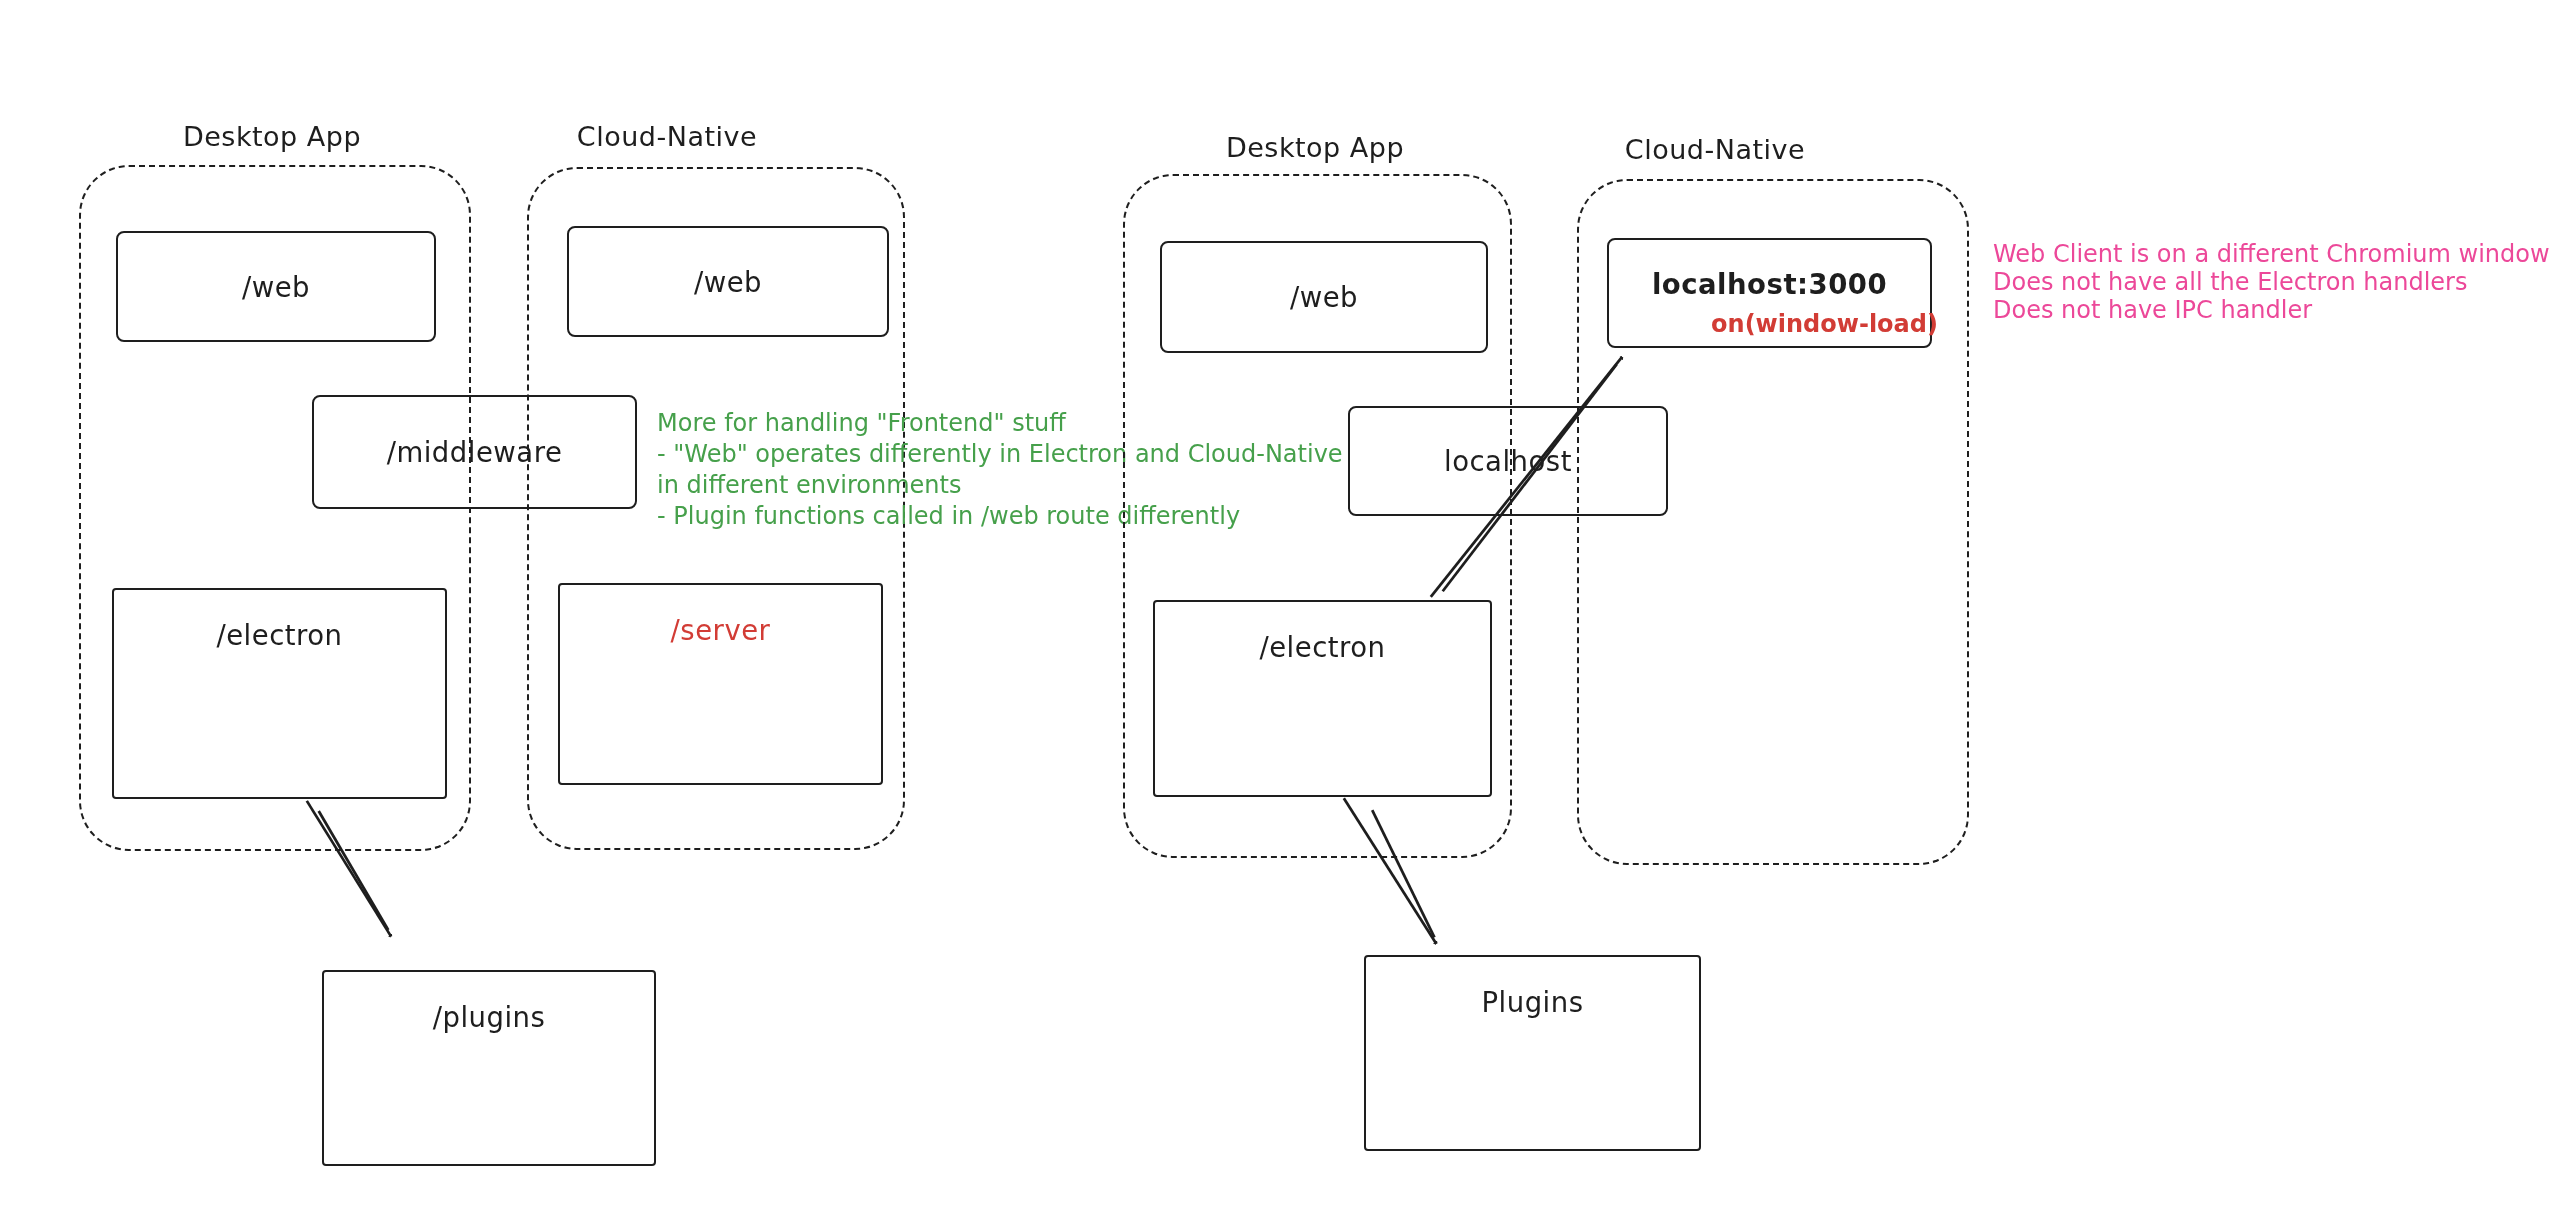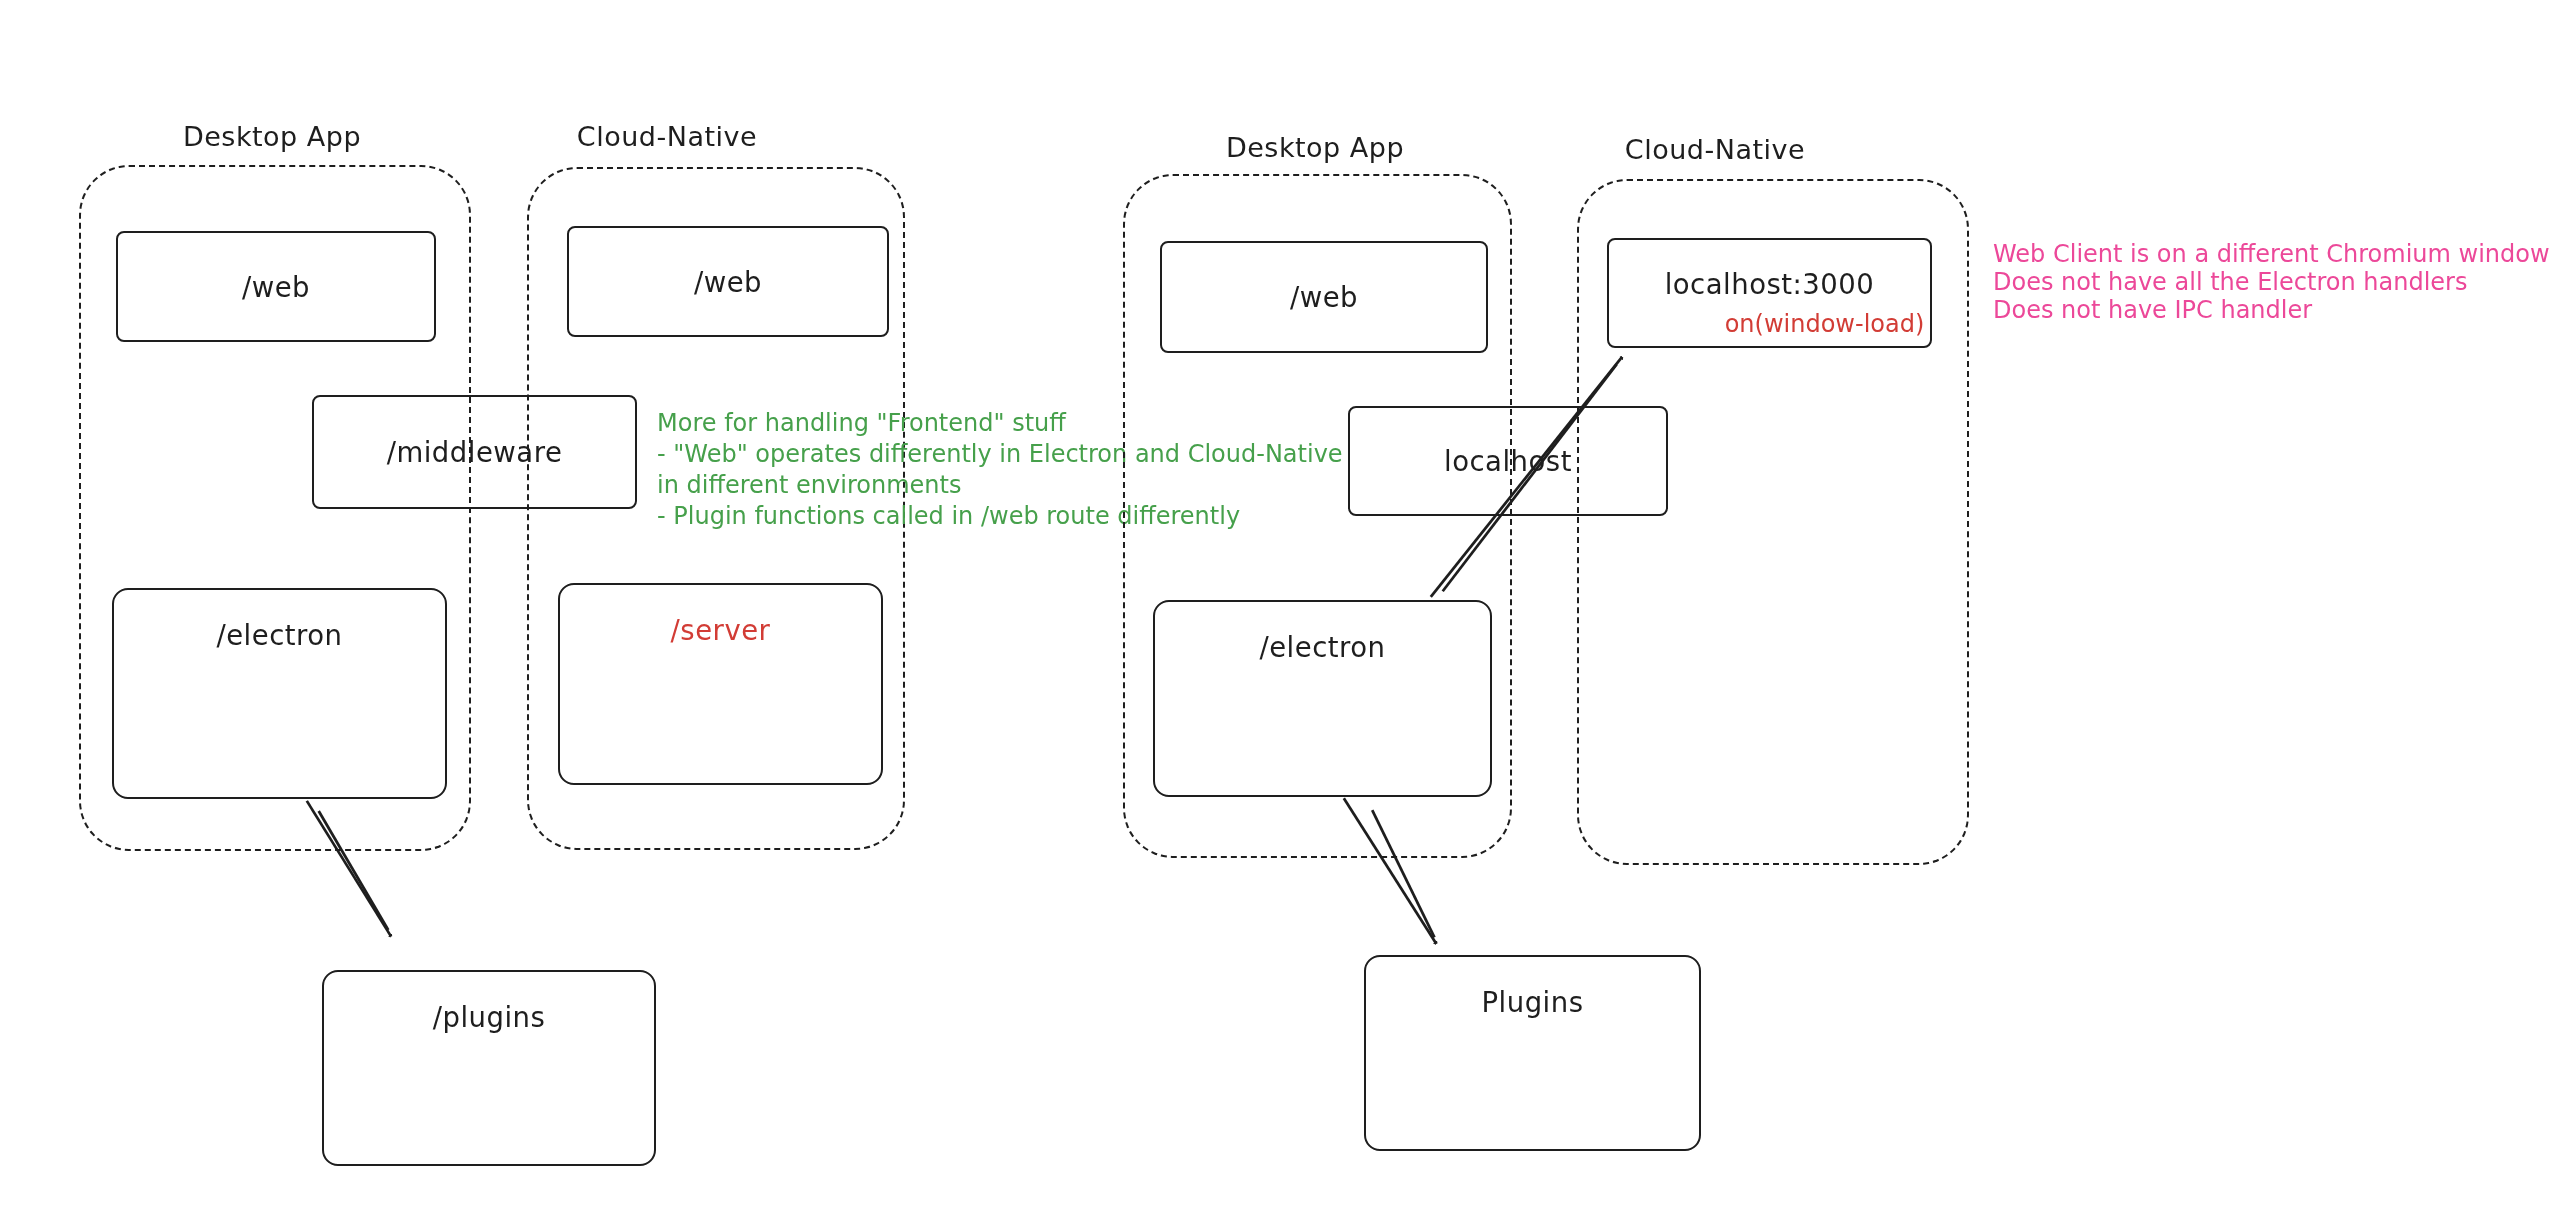--- a/index.html
+++ b/index.html
@@ -25,21 +25,21 @@
   .box {
     position: absolute;
     border: 2.7px solid #1e1e1e;
     border-radius: 8px;
     background: transparent;
     display: flex;
     justify-content: center;
     align-items: flex-start;
     box-sizing: border-box;
   }
-  .box.tall { border-radius: 16px; }
+  .box.tall { border-radius: 4px; }
   .box .label {
     font-size: 27.5px;
     letter-spacing: 0.5px;
     white-space: nowrap;
   }
   .pad-md { padding-top: 29px; }
   .mid-center { align-items: center; padding-top: 0; }
   .diagram-label {
     position: absolute;
     transform: translateX(-50%);
@@ -53,20 +53,21 @@
     line-height: 31px;
     white-space: nowrap;
   }
   .annotation.green { color: #46a04b; }
   .annotation.red   { color: #ec4899; line-height: 28px; }
   .red-text  { color: #d23c35; }
   .host-box {
     flex-direction: column;
     align-items: center;
     padding-top: 20px;
+    font-weight: bold;
   }
   .host-sub {
     font-size: 24px;
     margin-top: 9.2px;
     margin-left: 110px;
     white-space: nowrap;
   }
   svg.overlay {
     position: absolute;
     left: 0; top: 0;

